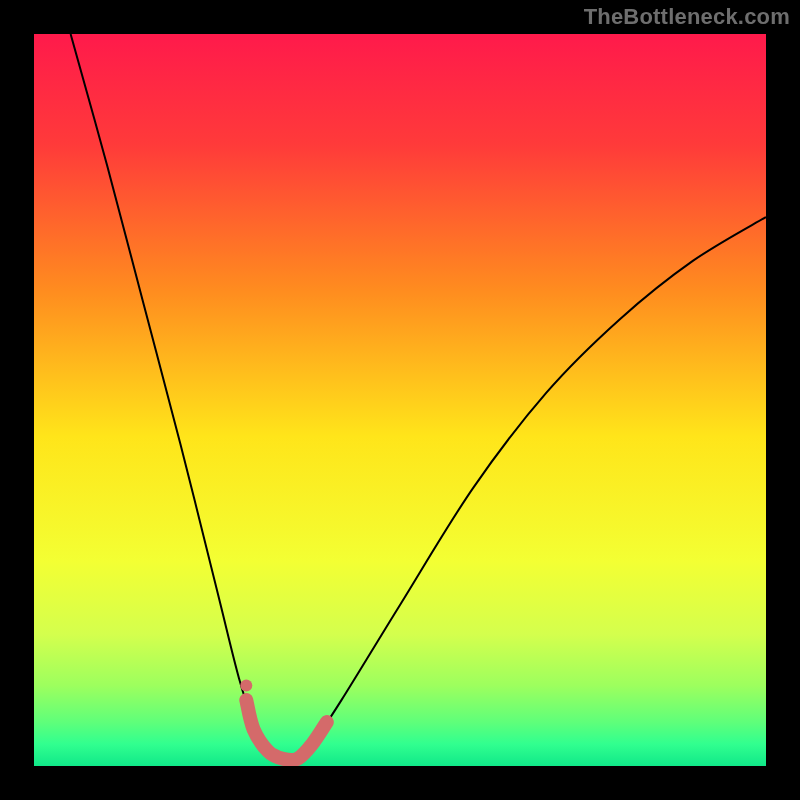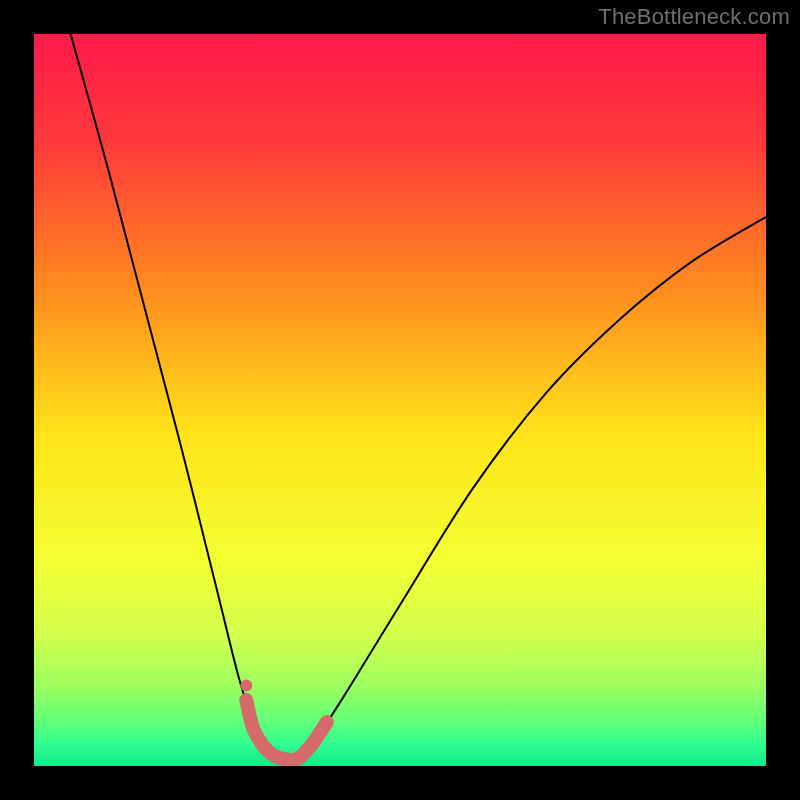--- a/index.html
+++ b/index.html
@@ -26,21 +26,21 @@
     width: 732px;
     height: 732px;
     overflow: hidden;
   }
   .watermark {
     position: absolute;
     top: 4px;
     right: 10px;
     color: #6e6e6e;
     font-size: 22px;
-    font-weight: 400;
+    font-weight: 700;
     letter-spacing: 0.2px;
     user-select: none;
   }
 </style>
 </head>
 <body>
 
 <div class="plot-outer">
   <div class="plot-inner">
     <svg id="plot-svg" width="732" height="732" viewBox="0 0 732 732">

